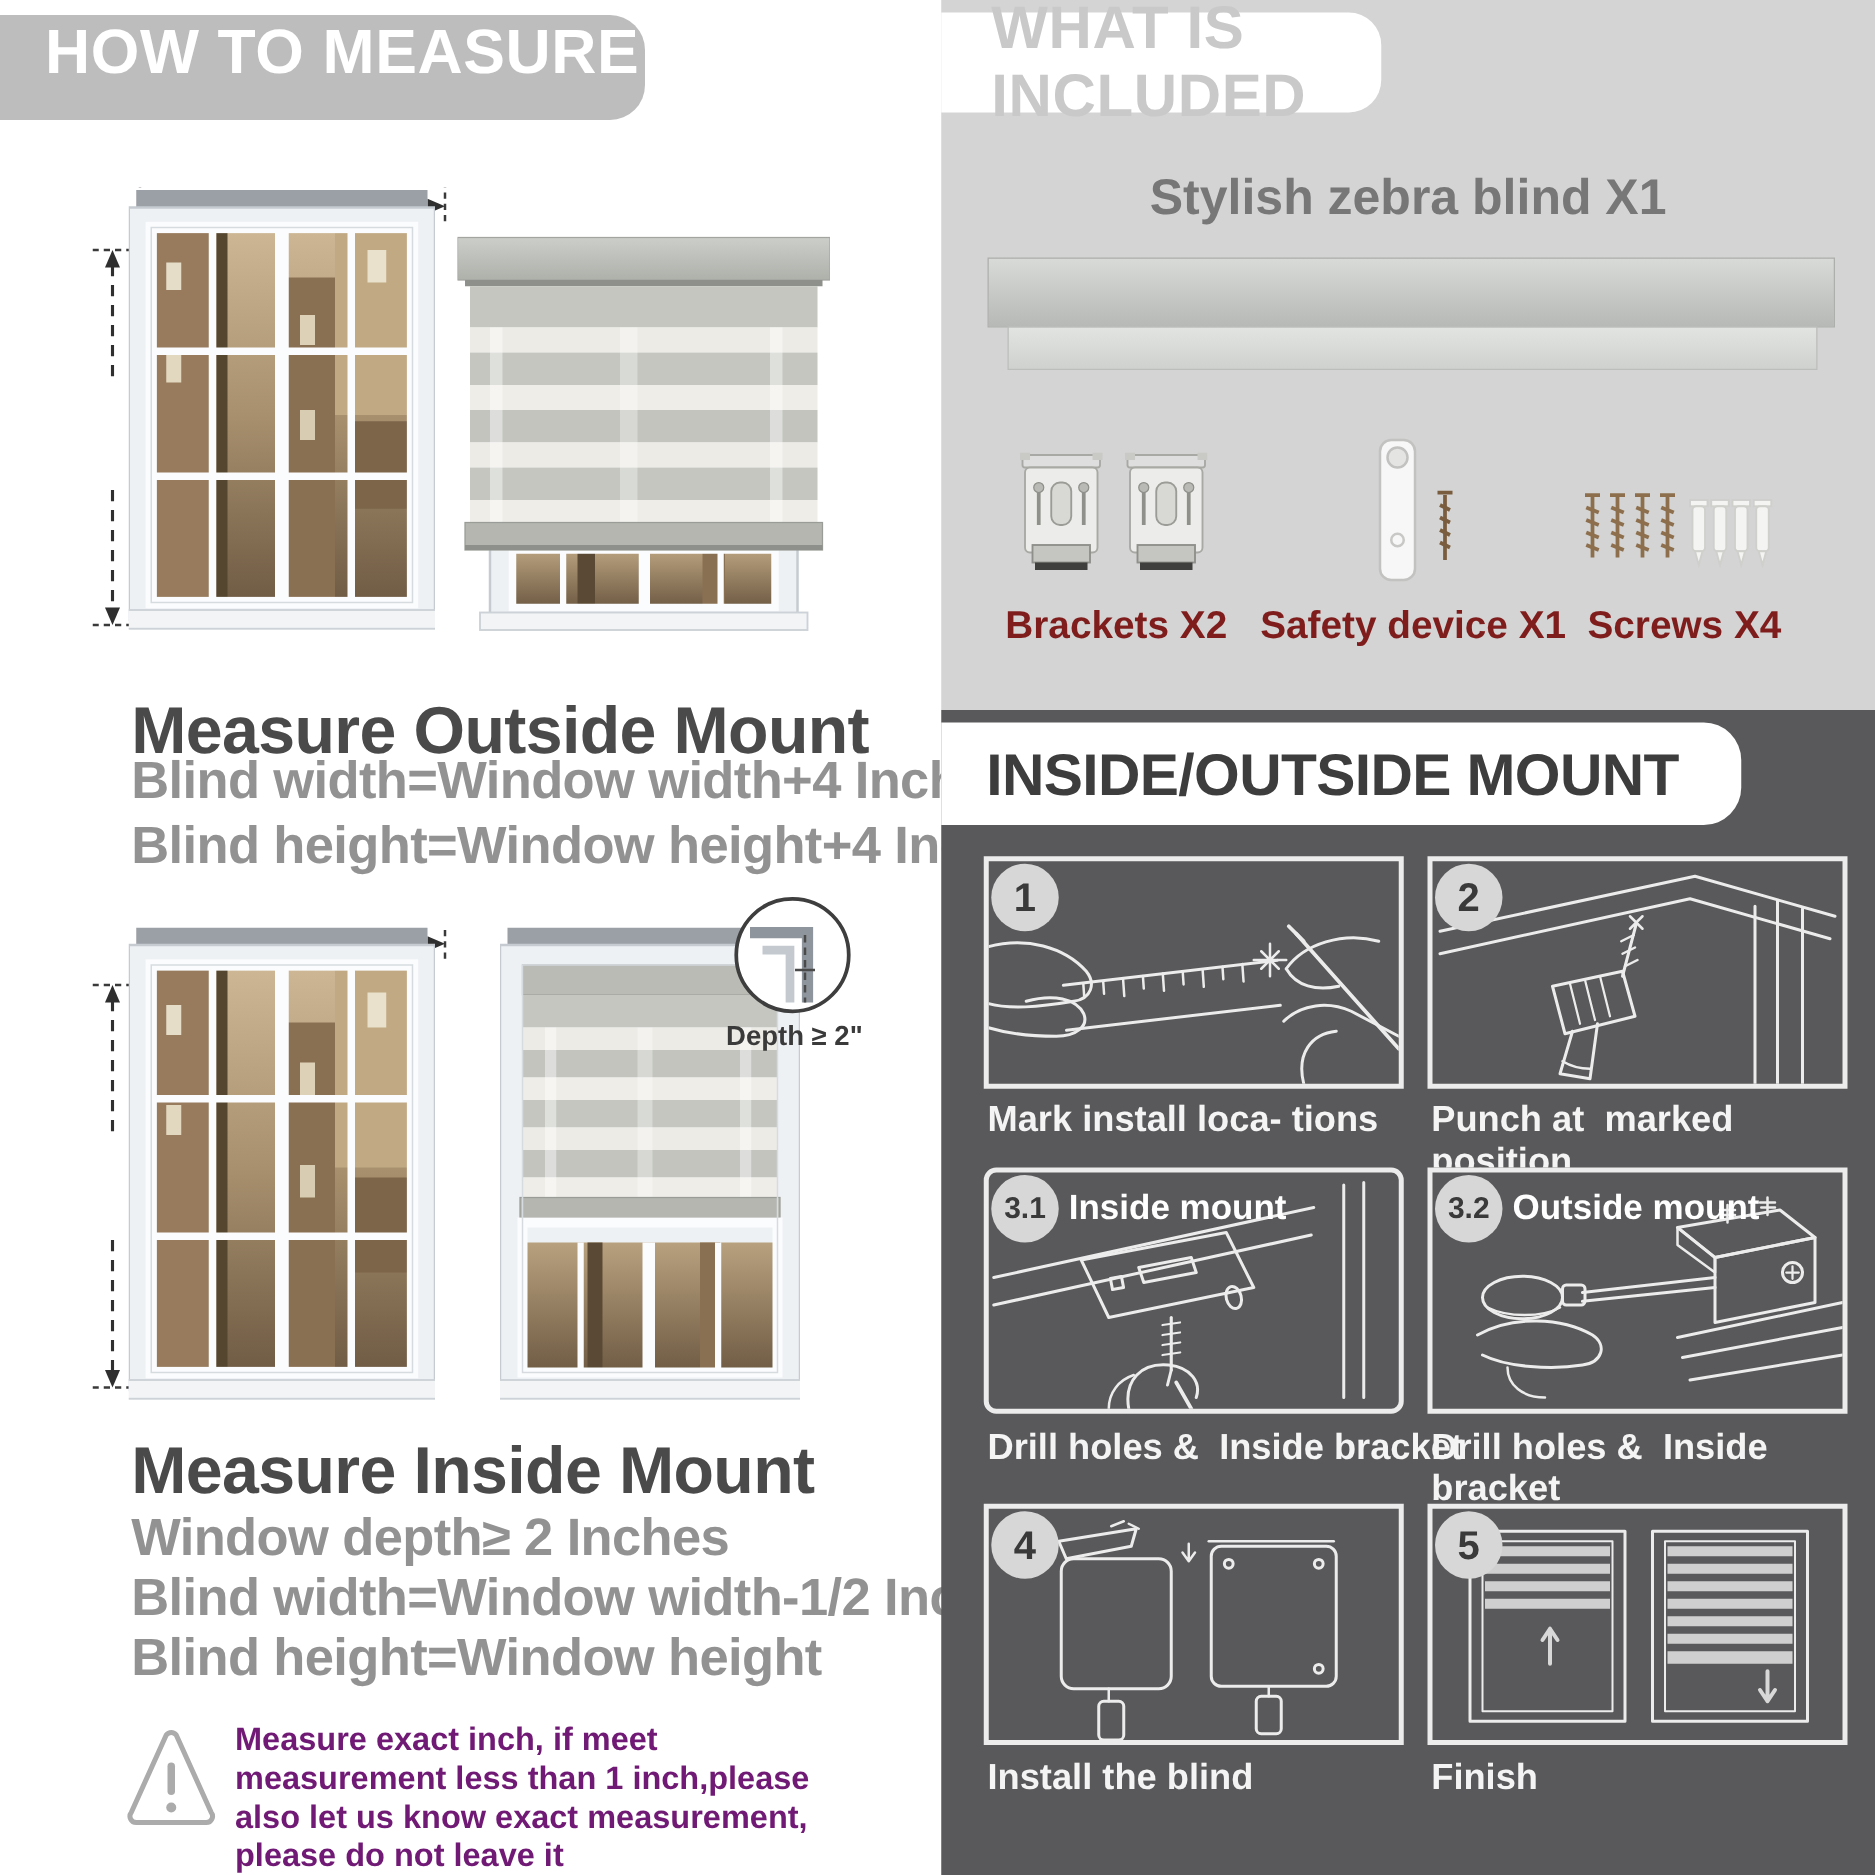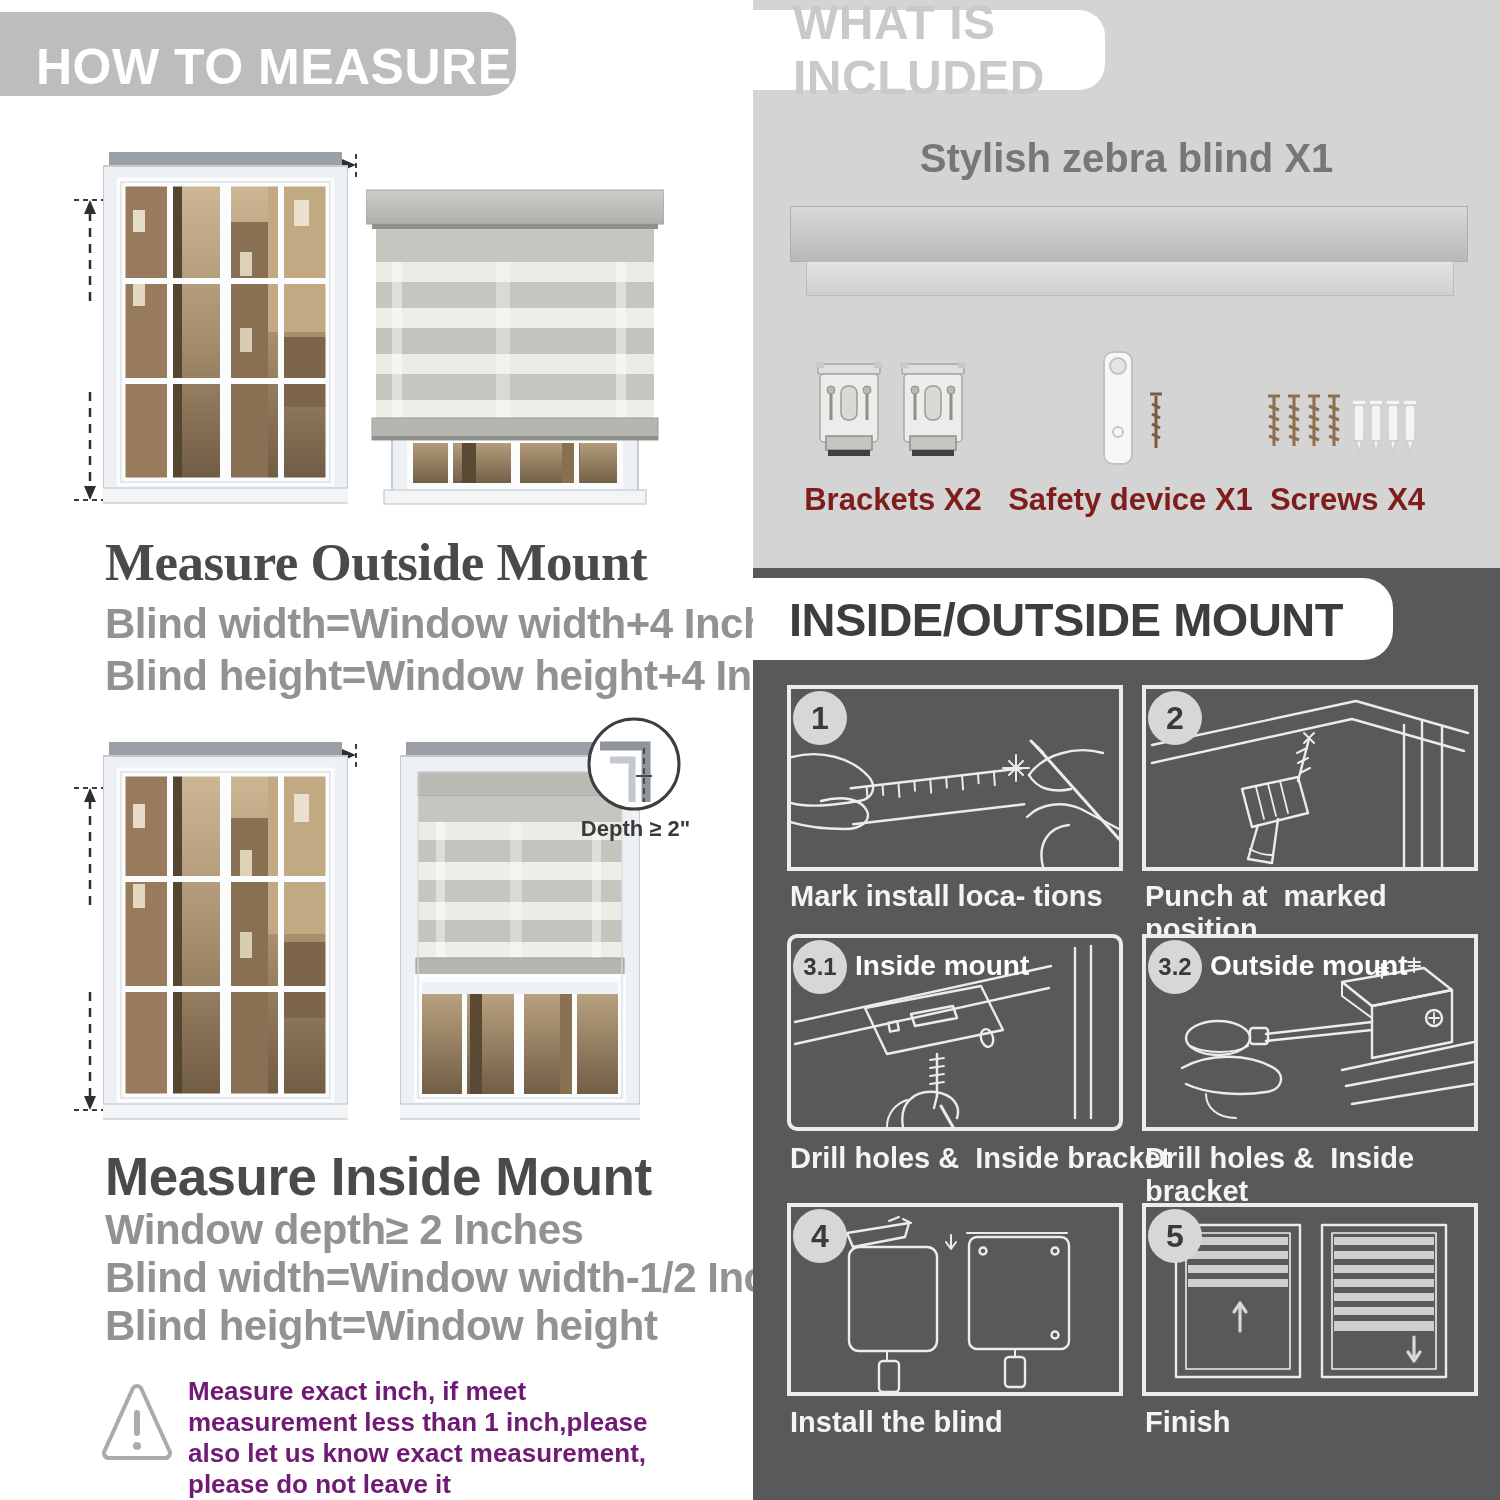--- a/index.html
+++ b/index.html
@@ -1,21 +1,21 @@
 <!DOCTYPE html>
 <html><head>
 <meta charset="utf-8">
 <style>
   html,body{margin:0;padding:0;background:#fff;}
   #stage{position:relative;width:1500px;height:1500px;background:#ffffff;overflow:hidden;
          font-family:"Liberation Sans",sans-serif;}
   .abs{position:absolute;}
   
   .howto-header{left:0;top:12px;width:516px;height:84px;background:#bdbdbd;
-    border-radius:0 28px 28px 0;display:flex;align-items:flex-end;padding-left:36px;
+    border-radius:0 28px 28px 0;display:flex;align-items:flex-start;padding-left:36px;
     box-sizing:border-box;color:#ffffff;font-size:50px;font-weight:bold;letter-spacing:.5px;}
   .dim-h{height:30px;display:flex;align-items:center;}
   .dim-h svg{position:absolute;left:0;top:0;}
   .dim-label{position:absolute;left:50%;top:50%;transform:translate(-50%,-50%);
     background:#ffffff;padding:0 8px;font-size:23px;font-weight:bold;color:#2f2f2f;}
   .vdim-label{position:absolute;left:-4px;top:50%;transform:translate(0,-50%) rotate(-90deg);
     transform-origin:center;background:#ffffff;padding:0 6px;font-size:23px;font-weight:bold;color:#2f2f2f;}
   .sec-title{font-size:53px;font-weight:bold;color:#4a4a4a;letter-spacing:-.5px;}
   .sec-lines{font-size:42px;font-weight:bold;color:#929292;line-height:52px;letter-spacing:-.5px;}
   .sec-lines div{white-space:nowrap;}
@@ -154,21 +154,21 @@
         <rect x="26" y="76" width="10" height="156" fill="#ffffff" opacity=".45"></rect>
         <rect x="130" y="76" width="14" height="156" fill="#ffffff" opacity=".35"></rect>
         <rect x="250" y="76" width="10" height="156" fill="#ffffff" opacity=".45"></rect>
       </g>
 
       <rect x="6" y="232" width="286" height="22" fill="#b4b6af" stroke="#9a9c97" stroke-width="1"></rect>
       <rect x="6" y="250" width="286" height="4" fill="#8e908b"></rect>
     </svg>
   </div>
 
-  <div class="abs sec-title" style="left:105px;top:532px;font-family:Liberation Serif, serif;">Measure Outside Mount</div>
+  <div class="abs sec-title" style="left:105px;top:554px;">Measure Outside Mount</div>
   <div class="abs sec-lines" style="left:105px;top:598px;">
     <div>Blind width=Window width+4 Inches</div>
     <div>Blind height=Window height+4 Inches</div>
   </div>
 
   <div class="abs dim-h" style="left:108px;top:740px;width:252px;">
     <svg width="252" height="30" viewBox="0 0 252 30">
       <line x1="4" y1="-14" x2="4" y2="28" stroke="#3a3a3a" stroke-width="2" stroke-dasharray="5 4"></line>
       <line x1="248" y1="-14" x2="248" y2="28" stroke="#3a3a3a" stroke-width="2" stroke-dasharray="5 4"></line>
       <polygon points="4,15 18,9 18,21" fill="#2f2f2f"></polygon>

